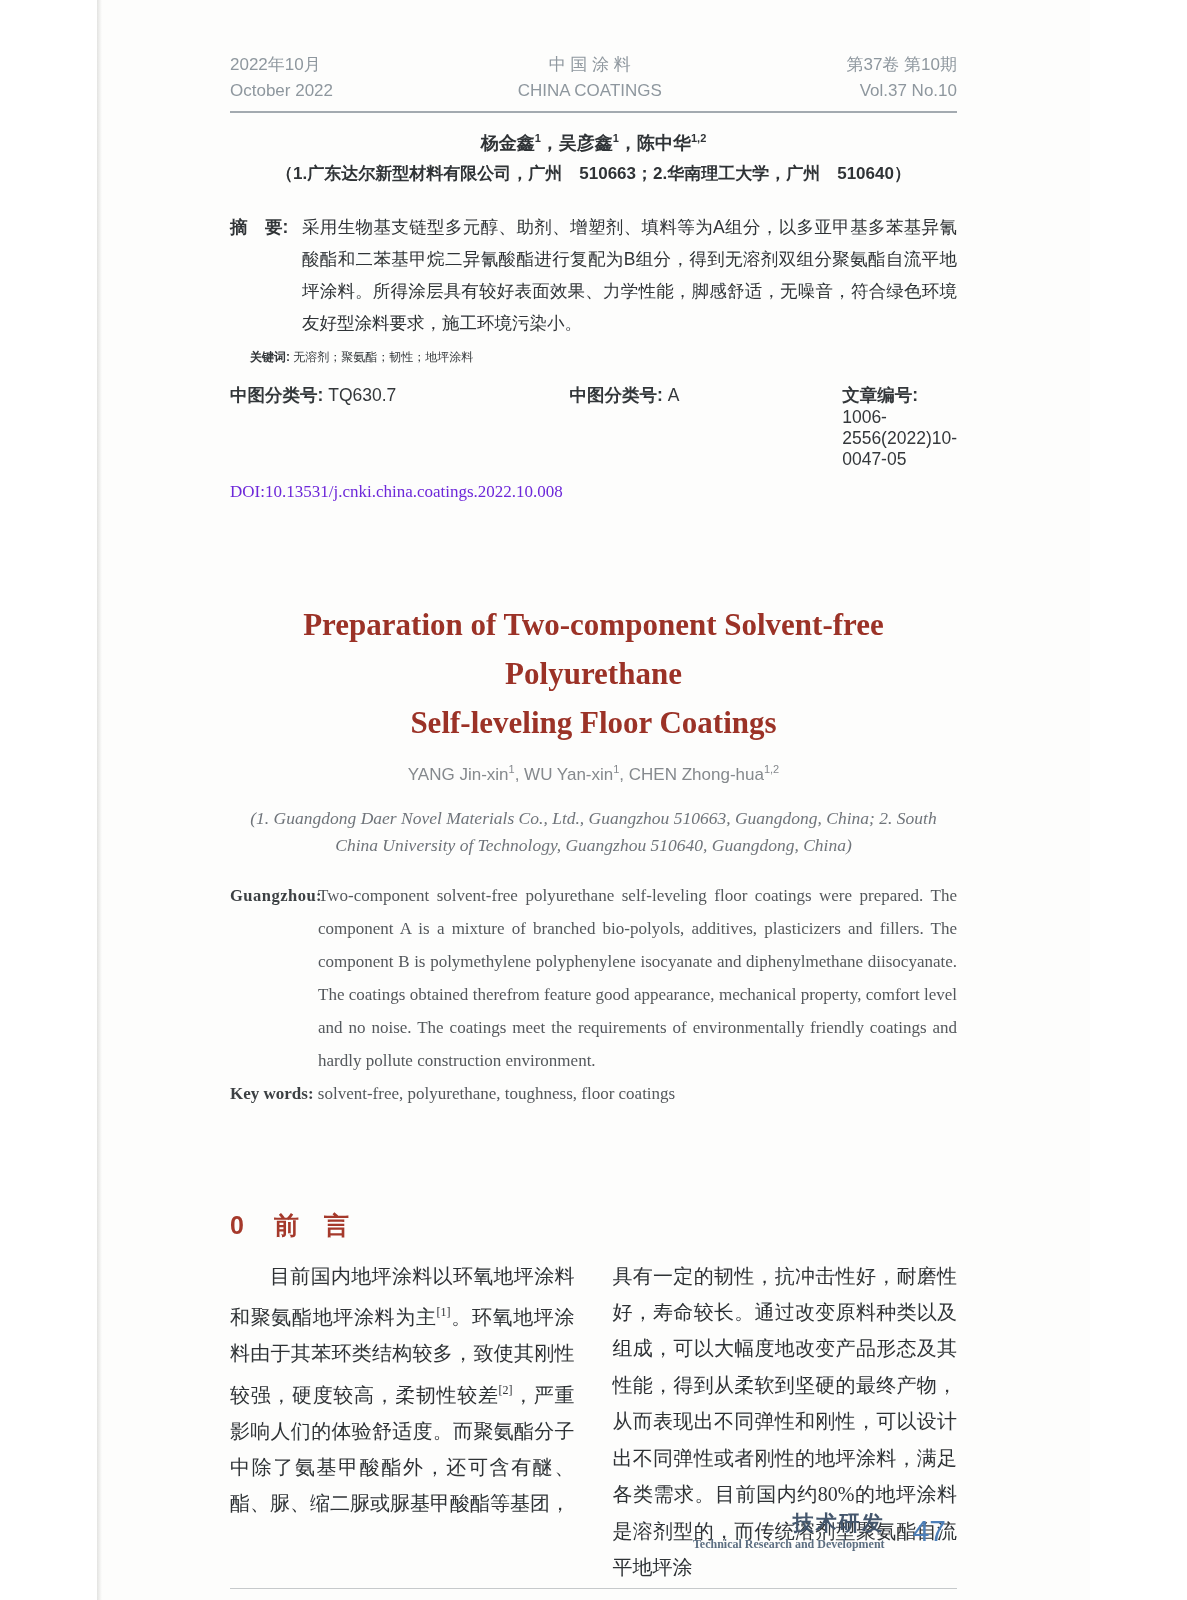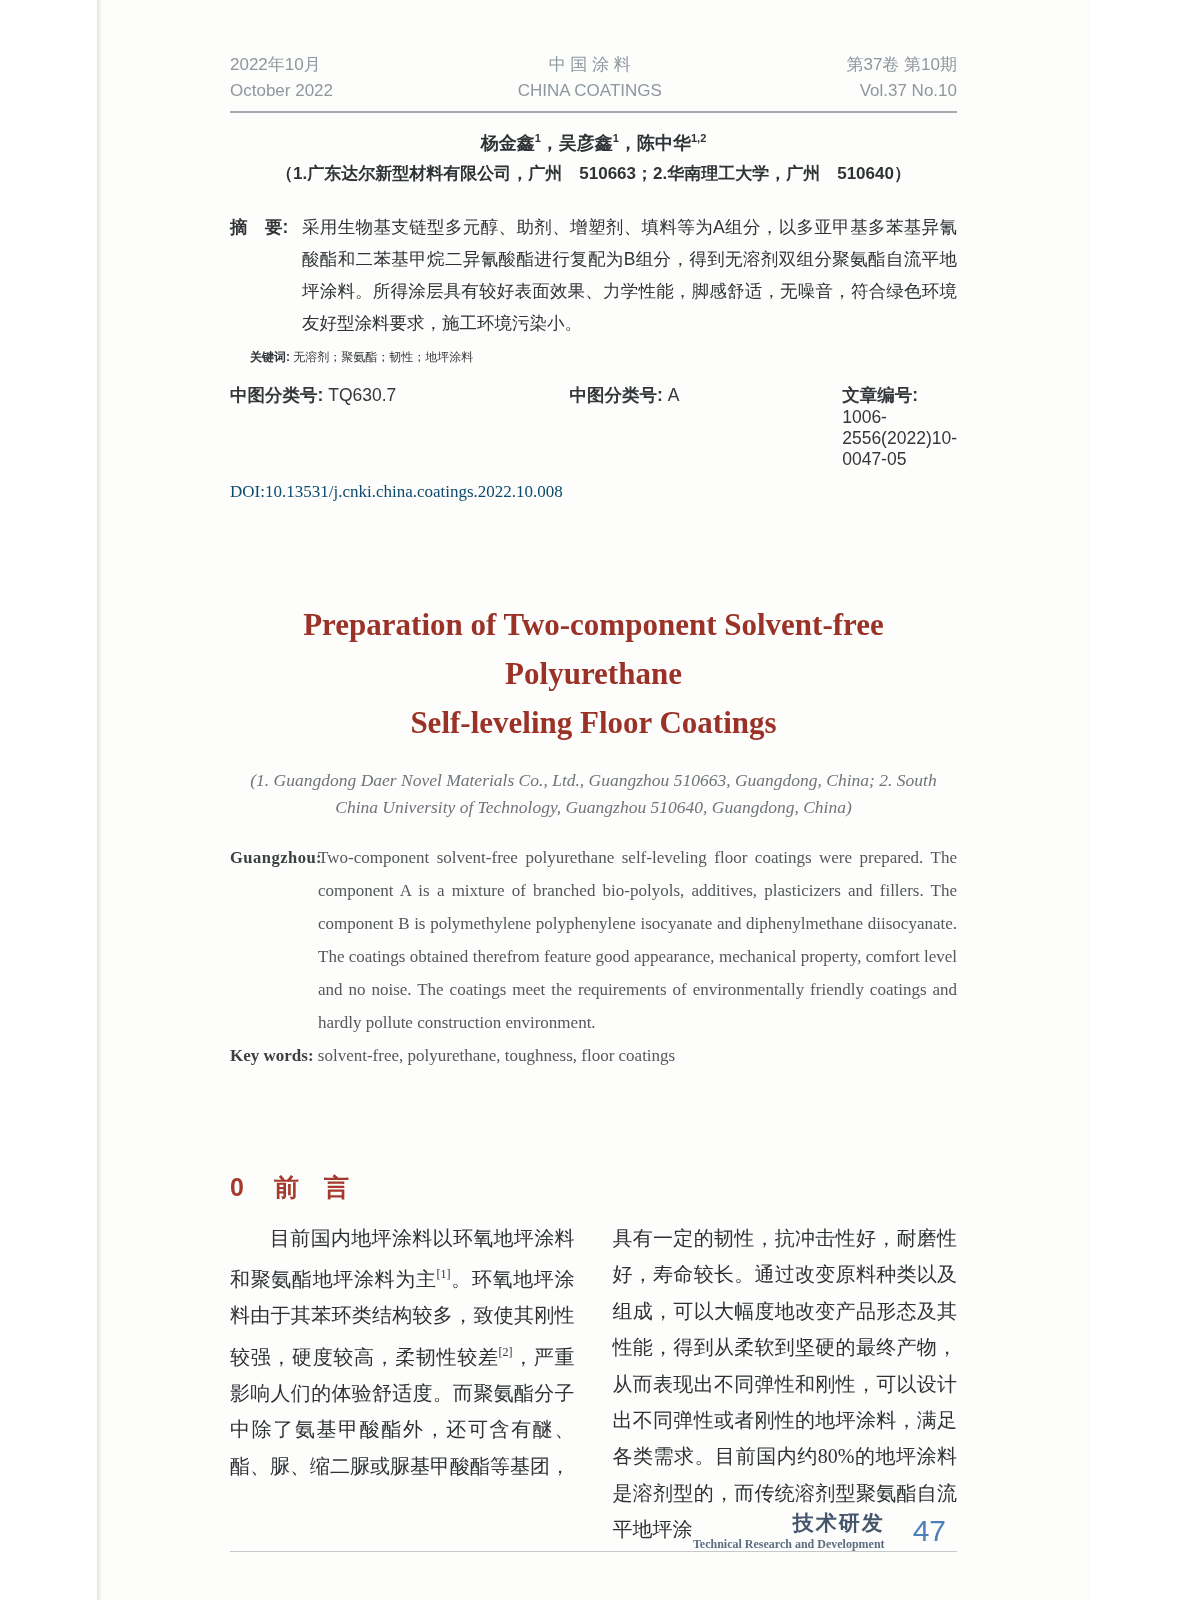--- a/index.html
+++ b/index.html
@@ -52,21 +52,21 @@
   .abs-cn .lbl { font-weight:bold; width:72px; flex:0 0 72px; }
   .abs-cn .body { flex:1; text-align:justify; }
   .kw-cn { margin-top:3px; font-size:12px; line-height:30px;margin-left:20px; }
   .kw-cn .lbl { font-weight:bold; }
 
   .meta-row { display:flex; margin-top:11px; font-size:17.5px; }
   .meta-row .lbl { font-weight:bold; }
   .m1 { width:341px; } .m2 { width:274px; } .m3 { flex:1; }
   .doi {
     margin-top:12px; font-family:"Liberation Serif", serif;
-    font-size:17px; color:#0c4a6e;
+    font-size:17px; color:#6d28d9;
   }
 
   
   .title-en {
     margin-top:98px; text-align:center;
     font-family:"Liberation Serif", serif; font-weight:bold;
     color:#9b3227; font-size:31px; line-height:49px;
   }
   .authors-en {
     margin-top:16px; text-align:center;
@@ -172,20 +172,23 @@
     </div>
   </div>
 
   <div class="doi">DOI:10.13531/j.cnki.china.coatings.2022.10.008</div>
 
   <div class="title-en">
     <div>Preparation of Two-component Solvent-free Polyurethane</div>
     <div>Self-leveling Floor Coatings</div>
   </div>
 
+  <div class="authors-en">
+    <span>YANG Jin-xin</span><sup>1</sup><span>, </span><span>WU Yan-xin</span><sup>1</sup><span>, </span><span>CHEN Zhong-hua</span><sup>1,2</sup>
+  </div>
 
   <div class="affil-en">(1. Guangdong Daer Novel Materials Co., Ltd., Guangzhou 510663, Guangdong, China; 2. South China University of Technology, Guangzhou 510640, Guangdong, China)</div>
 
   <div class="abs-en">
     <div class="lbl">Guangzhou:</div>
     <div class="body">Two-component solvent-free polyurethane self-leveling floor coatings were prepared. The component A is a mixture of branched bio-polyols, additives, plasticizers and fillers. The component B is polymethylene polyphenylene isocyanate and diphenylmethane diisocyanate. The coatings obtained therefrom feature good appearance, mechanical property, comfort level and no noise. The coatings meet the requirements of environmentally friendly coatings and hardly pollute construction environment.</div>
   </div>
 
   <div class="kw-en">
     <span class="lbl">Key words:</span><span> solvent-free, polyurethane, toughness, floor coatings</span>

